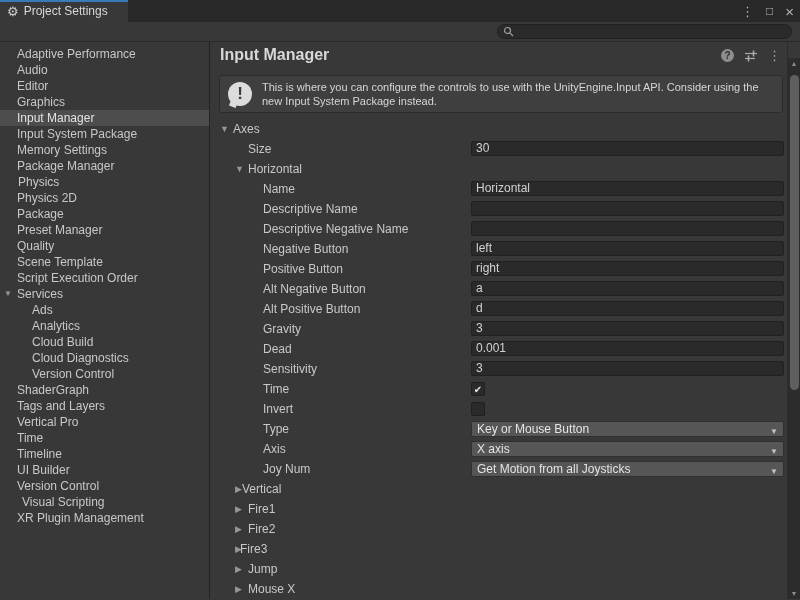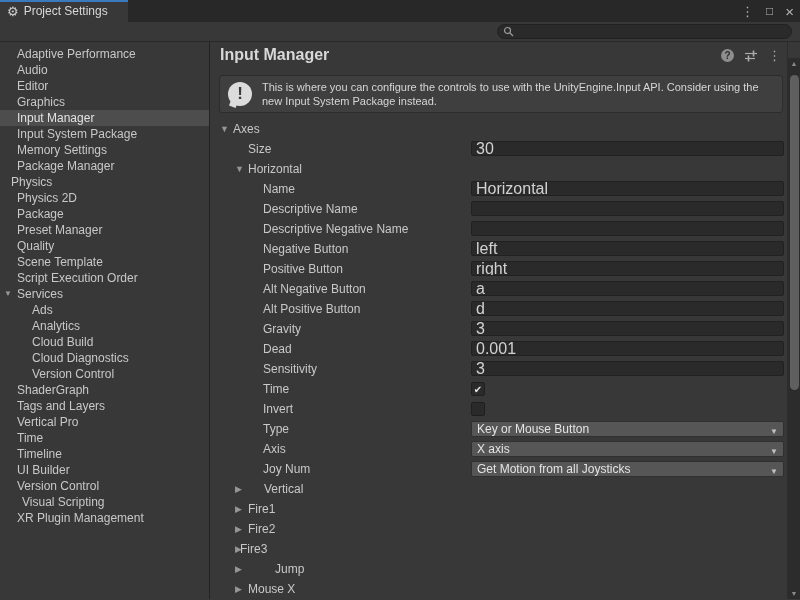--- a/index.html
+++ b/index.html
@@ -50,21 +50,21 @@
   .info-icon::after { content:""; position:absolute; left:2px; bottom:-1px; width:7px; height:7px;
                       background:#dcdcdc; transform:rotate(20deg); }
   .info-text { font-size:11px; line-height:14px; color:#d6d6d6; }
 
   .props { margin-top:6px; position:relative; }
   .prop-row { height:20px; position:relative; }
   .plabel { position:absolute; top:0; line-height:20px; font-size:12px; color:#c8c8c8; white-space:nowrap; }
   .parrow { position:absolute; top:0; line-height:20px; font-size:9px; color:#969696; }
 
   .tfield { position:absolute; left:261px; right:3px; top:2px; height:15px; background:#2a2a2a;
-            border:1px solid #212121; border-radius:2px; font-size:16px; line-height:13px;
+            border:1px solid #212121; border-radius:2px; font-size:12px; line-height:13px;
             color:#d2d2d2; padding-left:4px; overflow:hidden; }
   .cbox { position:absolute; left:261px; top:3px; width:14px; height:14px; background:#2a2a2a;
           border:1px solid #1f1f1f; border-radius:2px; color:#e6e6e6; font-size:10px;
           display:flex; align-items:center; justify-content:center; }
   .ddown { position:absolute; left:261px; right:3px; top:2px; height:16px; background:#565656;
            border:1px solid #303030; border-radius:2px; font-size:12px; line-height:14px;
            color:#e4e4e4; padding-left:5px; overflow:hidden; }
   .dd-arrow { position:absolute; right:5px; top:3px; font-size:8px; color:#c2c2c2; }
 
   
@@ -124,21 +124,21 @@
         <div class="side-item">
           <span class="side-label" style="left: 17px;">Input System Package</span>
         </div>
         <div class="side-item">
           <span class="side-label" style="left: 17px;">Memory Settings</span>
         </div>
         <div class="side-item">
           <span class="side-label" style="left: 17px;">Package Manager</span>
         </div>
         <div class="side-item">
-          <span class="side-label" style="left: 11px;">Physics</span>
+          <span class="side-label" style="left: 18px;">Physics</span>
         </div>
         <div class="side-item">
           <span class="side-label" style="left: 17px;">Physics 2D</span>
         </div>
         <div class="side-item">
           <span class="side-label" style="left: 17px;">Package</span>
         </div>
         <div class="side-item">
           <span class="side-label" style="left: 17px;">Preset Manager</span>
         </div>
@@ -288,37 +288,37 @@
           <div class="prop-row">
             <span class="plabel" style="left: 53px;">Axis</span>
             <div class="ddown"><span>X axis</span><span class="dd-arrow">▼</span></div>
           </div>
           <div class="prop-row">
             <span class="plabel" style="left: 53px;">Joy Num</span>
             <div class="ddown"><span>Get Motion from all Joysticks</span><span class="dd-arrow">▼</span></div>
           </div>
           <div class="prop-row">
             <span class="parrow" style="left: 25px;">▶</span>
-            <span class="plabel" style="left: 54px;">Vertical</span>
+            <span class="plabel" style="left: 32px;">Vertical</span>
           </div>
           <div class="prop-row">
             <span class="parrow" style="left: 25px;">▶</span>
             <span class="plabel" style="left: 38px;">Fire1</span>
           </div>
           <div class="prop-row">
             <span class="parrow" style="left: 25px;">▶</span>
             <span class="plabel" style="left: 38px;">Fire2</span>
           </div>
           <div class="prop-row">
             <span class="parrow" style="left: 25px;">▶</span>
             <span class="plabel" style="left: 30px; text-align: center;">Fire3</span>
           </div>
           <div class="prop-row">
             <span class="parrow" style="left: 25px;">▶</span>
-            <span class="plabel" style="left: 38px; margin-left: 27px;">Jump</span>
+            <span class="plabel" style="left: 38px;">Jump</span>
           </div>
           <div class="prop-row">
             <span class="parrow" style="left: 25px;">▶</span>
             <span class="plabel" style="left: 38px;">Mouse X</span>
           </div>
         </div>
     </div>
 
     <div class="scrollcol">
       <div class="sb-track">

